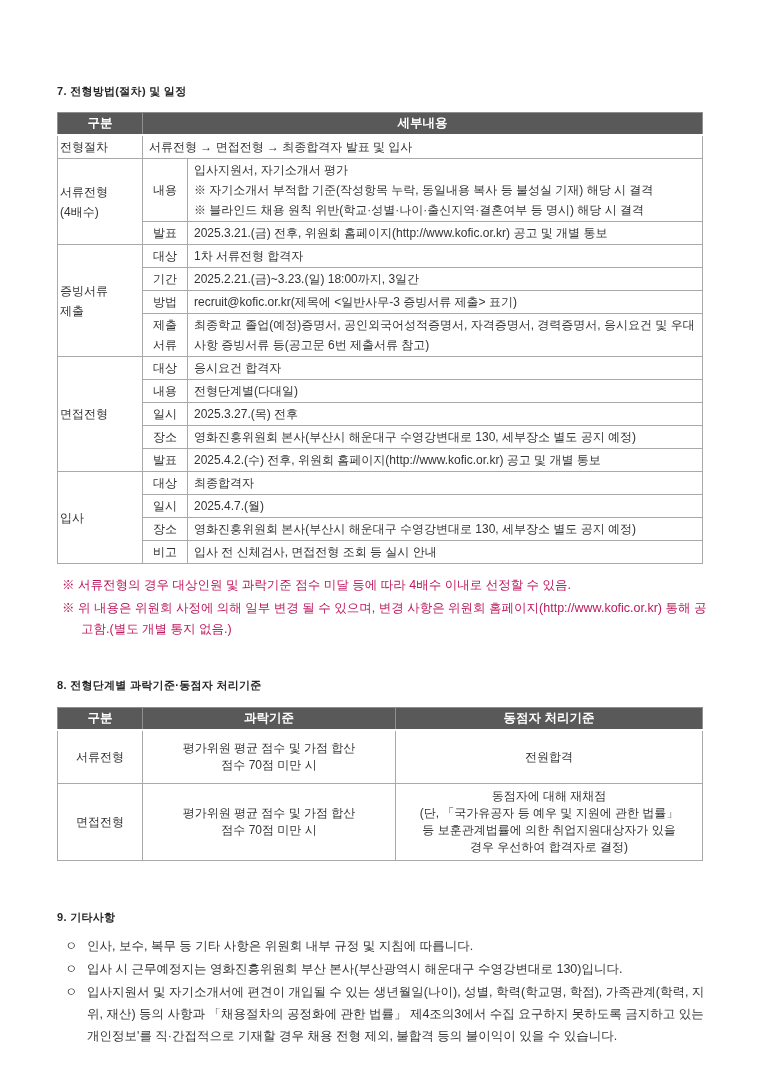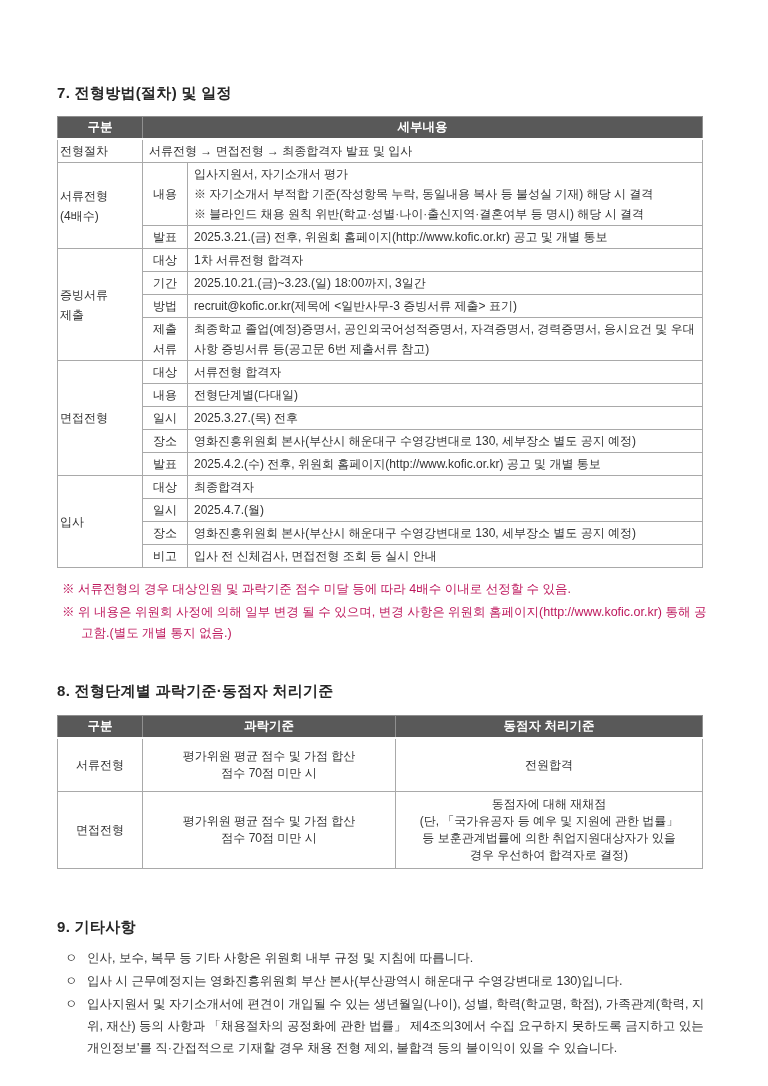--- a/index.html
+++ b/index.html
@@ -6,21 +6,21 @@
   body {
     width: 768px; height: 1086px;
     background: #ffffff;
     font-family: "Liberation Sans", sans-serif;
     color: #333333;
     -webkit-font-smoothing: antialiased;
   }
   .page { padding: 84px 55px 0 57px; }
 
   .sec-heading {
-    font-size: 15px; font-weight: 700; color: #262626;
+    font-size: 11px; font-weight: 700; color: #262626;
     margin: 0; letter-spacing: 0.3px;
   }
 
   table {
     border-collapse: collapse; table-layout: fixed;
     width: 646px; 
   }
   th, td { border: 1px solid #a9a9a9; }
   th {
     background: #595959; color: #ffffff;
@@ -100,35 +100,35 @@
         <td class="content">2025.3.21.(금) 전후, 위원회 홈페이지(http://www.kofic.or.kr) 공고 및 개별 통보</td>
       </tr>
       <tr>
         <td rowspan="4" class="glabel">증빙서류
 제출</td>
         <td class="sub">대상</td>
         <td class="content">1차 서류전형 합격자</td>
       </tr>
       <tr>
         <td class="sub">기간</td>
-        <td class="content">2025.10.21.(금)~3.23.(일) 18:00까지, 3일간</td>
+        <td class="content">2025.2.21.(금)~3.23.(일) 18:00까지, 3일간</td>
       </tr>
       <tr>
         <td class="sub">방법</td>
         <td class="content">recruit@kofic.or.kr(제목에 &lt;일반사무-3 증빙서류 제출&gt; 표기)</td>
       </tr>
       <tr>
         <td class="sub">제출
 서류</td>
         <td class="content">최종학교 졸업(예정)증명서, 공인외국어성적증명서, 자격증명서, 경력증명서, 응시요건 및 우대사항 증빙서류 등(공고문 6번 제출서류 참고)</td>
       </tr>
       <tr>
         <td rowspan="5" class="glabel">면접전형</td>
         <td class="sub">대상</td>
-        <td class="content">서류전형 합격자</td>
+        <td class="content">응시요건 합격자</td>
       </tr>
       <tr>
         <td class="sub">내용</td>
         <td class="content">전형단계별(다대일)</td>
       </tr>
       <tr>
         <td class="sub">일시</td>
         <td class="content">2025.3.27.(목) 전후</td>
       </tr>
       <tr>

